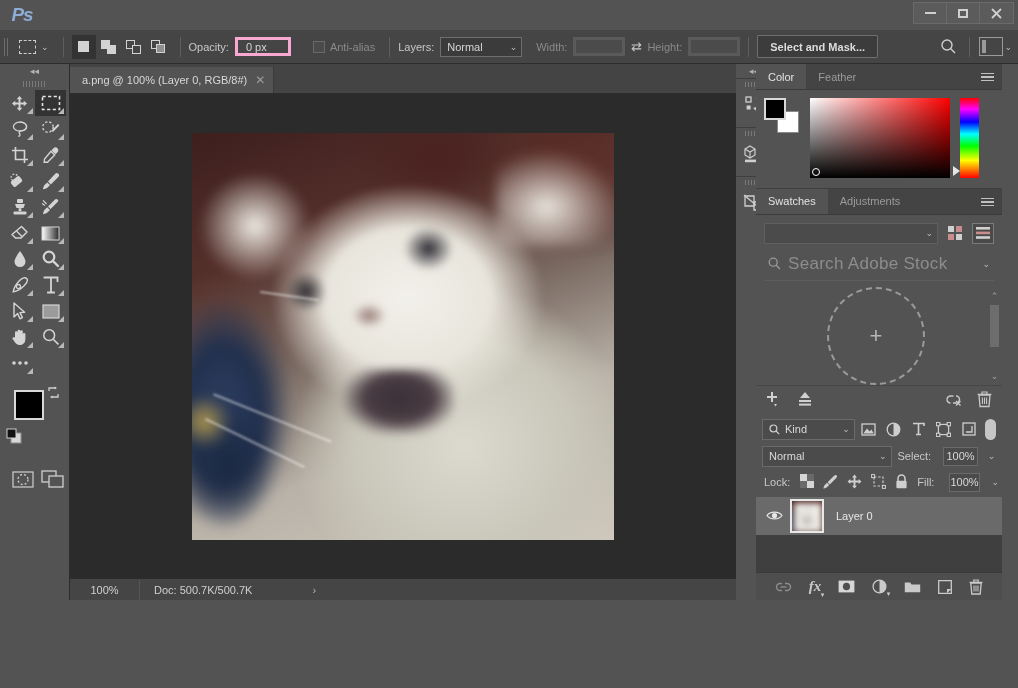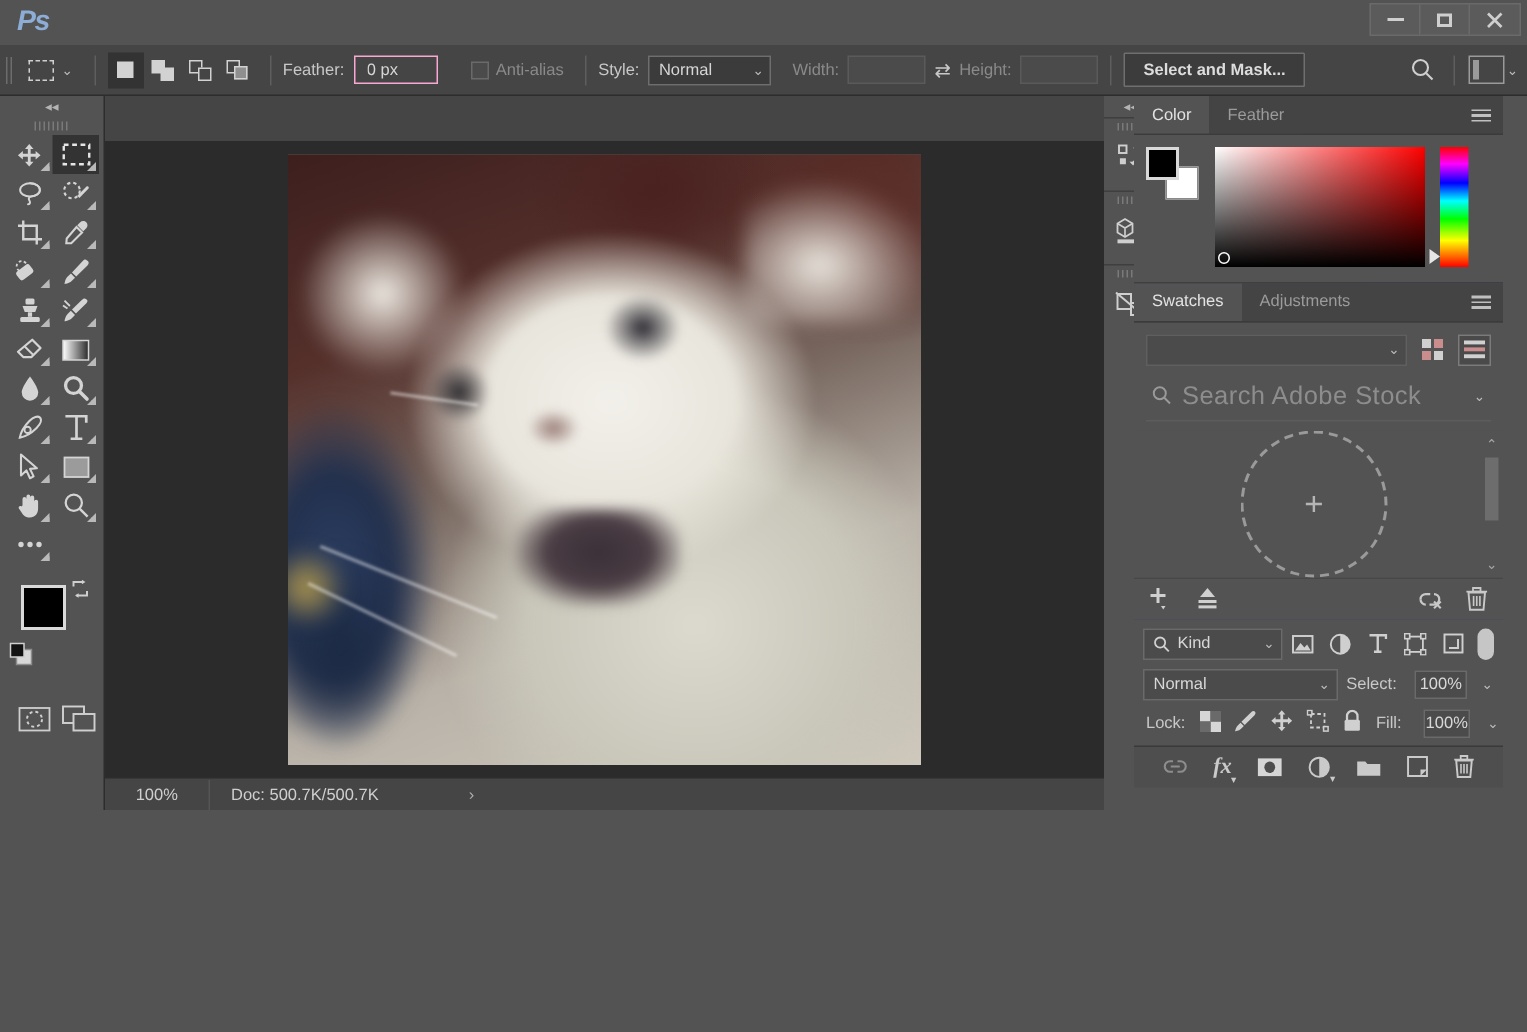--- a/index.html
+++ b/index.html
@@ -3,21 +3,21 @@
 <meta charset="utf-8">
 <style>
   * { box-sizing: border-box; margin: 0; padding: 0; }
   html, body {
     width: 1018px; height: 688px; overflow: hidden;
     background: #535353;
     font-family: "Liberation Sans", sans-serif;
     font-size: 11px; color: #c3c3c3;
     -webkit-font-smoothing: antialiased;
   }
-  .app { position: relative; width: 1018px; height: 540px; text-decoration: underline; }
+  .app { position: relative; width: 1018px; height: 600px; text-decoration: underline; }
 
   
   .menubar {
     position: absolute; left: 0; top: 0; width: 1018px; height: 30px;
     background: #535353; display: flex; align-items: center;
   }
   .ps-logo {
     width: 44px; height: 30px; display: flex; align-items: center;
     justify-content: center; color: #8dadd6; font-size: 19px;
     font-weight: bold; font-style: italic; letter-spacing: -1px;
@@ -76,21 +76,21 @@
   .sq-sub { position: relative; width: 15px; height: 14px; }
   .sq-sub i { position: absolute; left: 0; top: 0; width: 9px; height: 9px; border: 1.5px solid #d2d2d2; }
   .sq-sub b { position: absolute; left: 6px; top: 5px; width: 9px; height: 9px; background: #454545; border: 1.5px solid #d2d2d2; }
   .sq-int { position: relative; width: 15px; height: 14px; }
   .sq-int i { position: absolute; left: 0; top: 0; width: 9px; height: 9px; border: 1.5px solid #d2d2d2; }
   .sq-int b { position: absolute; left: 5px; top: 4px; width: 9px; height: 9px; border: 1.5px solid #d2d2d2; background: #8f8f8f; }
 
   .opt-label { font-size: 11px; color: #c8c8c8; margin-right: 6px; }
   .opt-label.dim { color: #8a8a8a; }
   .opt-input {
-    background: #454545; border: 1px solid #f9a8d4; color: #d6d6d6;
+    background: #454545; border: 3px solid #f9a8d4; color: #d6d6d6;
     height: 19px; font-size: 11px; padding: 0 8px; outline: none;
     font-family: "Liberation Sans", sans-serif;
   }
   .opt-input.w50 { width: 52px; }
   .opt-input.w56 { width: 56px; }
   .opt-input.dimbox { border-color: #5a5a5a; background: #4b4b4b; }
   .checkbox {
     width: 12px; height: 12px; border: 1px solid #6a6a6a; background: #4b4b4b;
     margin-right: 5px;
   }
@@ -499,29 +499,29 @@
         </div>
       <div class="seg">
           <div class="sq-int">
             <i></i>
             <b></b>
           </div>
         </div>
     </div>
 
     <div class="opt-sep"></div>
-    <span class="opt-label">Feather:</span>
+    <span class="opt-label">Opacity:</span>
     <input class="opt-input w56" value="0 px" style="">
 
     <div style="width:22px"></div>
     <div class="checkbox"></div>
     <span class="opt-label dim">Anti-alias</span>
 
     <div class="opt-sep"></div>
-    <span class="opt-label">Style:</span>
+    <span class="opt-label">Layers:</span>
     <div class="opt-select">
       <span>Normal</span>
       <span class="car">⌄</span>
     </div>
 
     <div style="width:14px"></div>
     <span class="opt-label dim">Width:</span>
     <input class="opt-input w50 dimbox" value="" style="">
     <div class="swap-arrows">⇄</div>
     <span class="opt-label dim">Height:</span>
@@ -730,20 +730,26 @@
       <div class="mode-btn">
         <svg width="24" height="18" viewBox="0 0 24 18">
             <rect x="1" y="1" width="14" height="11" fill="none" stroke="#cfcfcf" stroke-width="1.3"></rect>
             <rect x="8" y="6" width="14" height="11" fill="#535353" stroke="#cfcfcf" stroke-width="1.3"></rect>
           </svg>
       </div>
     </div>
   </div>
 
   <div class="docarea">
+    <div class="tabstrip">
+      <div class="doctab">
+        <span>a.png @ 100% (Layer 0, RGB/8#)</span>
+        <span class="tab-close">✕</span>
+      </div>
+    </div>
 
     <div class="canvas-wrap">
       <div class="canvas-img">
         <div class="cat">
           <div class="cat-bg"></div>
           <div class="cat-blue"></div>
           <div class="cat-blue2"></div>
           <div class="cat-yellow"></div>
           <div class="cat-ear1"></div>
           <div class="cat-ear2"></div>
@@ -1025,20 +1031,41 @@
           <svg width="13" height="15" viewBox="0 0 13 15">
               <path d="M3 7 V4.4 a3.5 3.5 0 0 1 7 0 V7" fill="none" stroke="#d0d0d0" stroke-width="1.5"></path>
               <rect x="1.4" y="6.8" width="10.2" height="7.4" rx="1" fill="#d0d0d0"></rect>
             </svg>
         </div>
         <span class="opt-label" style="margin-left:auto">Fill:</span>
         <div class="num-field">100%</div>
         <span class="tiny-car">⌄</span>
       </div>
 
+      <div class="lay-list">
+        <div class="layer-row">
+          <div class="eye">
+            <svg width="17" height="11" viewBox="0 0 17 11">
+                <path d="M1 5.5 C4 1 13 1 16 5.5 C13 10 4 10 1 5.5 Z" fill="none" stroke="#e8e8e8" stroke-width="1.2"></path>
+                <circle cx="8.5" cy="5.5" r="2.6" fill="#e8e8e8"></circle>
+              </svg>
+          </div>
+          <div class="thumb-box">
+            <div class="cat" style="transform:scale(1)">
+              <div class="cat-bg"></div>
+              <div class="cat-blue"></div>
+              <div class="cat-head"></div>
+              <div class="eye1"></div>
+              <div class="eye2"></div>
+              <div class="mouth"></div>
+            </div>
+          </div>
+          <span class="layer-name">Layer 0</span>
+        </div>
+      </div>
 
       <div class="lay-footer">
         <div class="lfic dim">
           <svg width="17" height="12" viewBox="0 0 17 12">
               <path d="M7 2.5 H5 a3.5 3.5 0 0 0 0 7 h2 M10 2.5 h2 a3.5 3.5 0 0 1 0 7 h-2" fill="none" stroke="#8d8d8d" stroke-width="1.4"></path>
               <path d="M5.5 6 h6" stroke="#8d8d8d" stroke-width="1.4"></path>
             </svg>
         </div>
         <div class="lfic">
           <span style="font-family:'Liberation Serif',serif;font-style:italic;font-size:15px;font-weight:bold;text-align:center;">fx</span>

